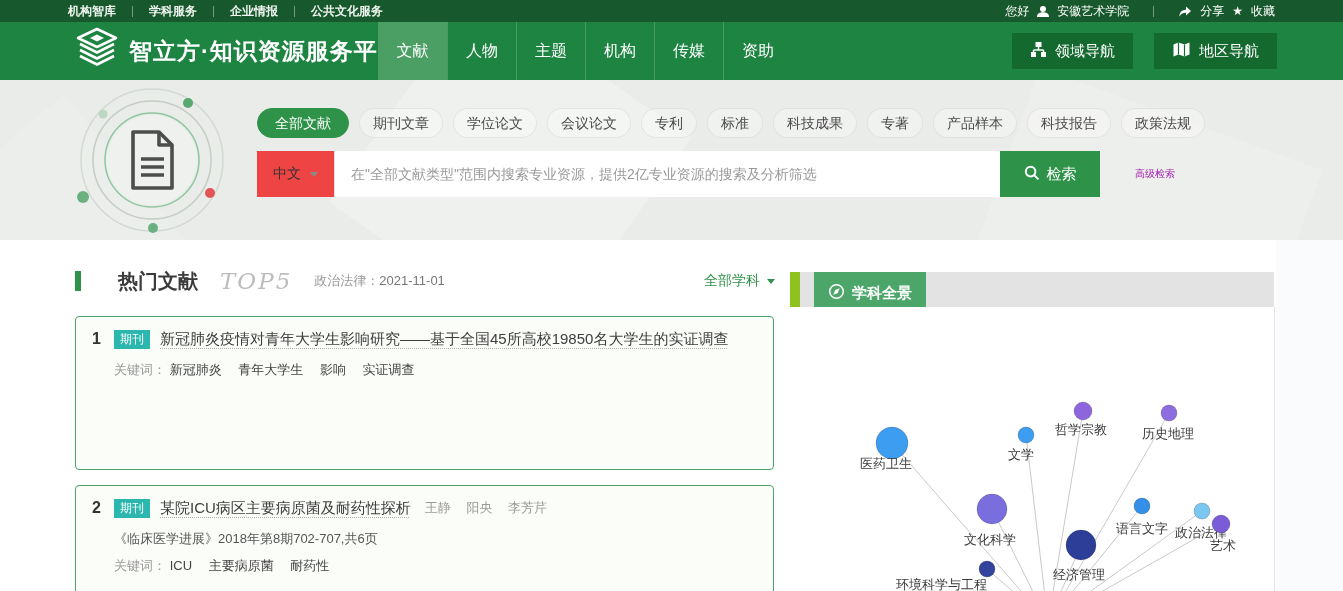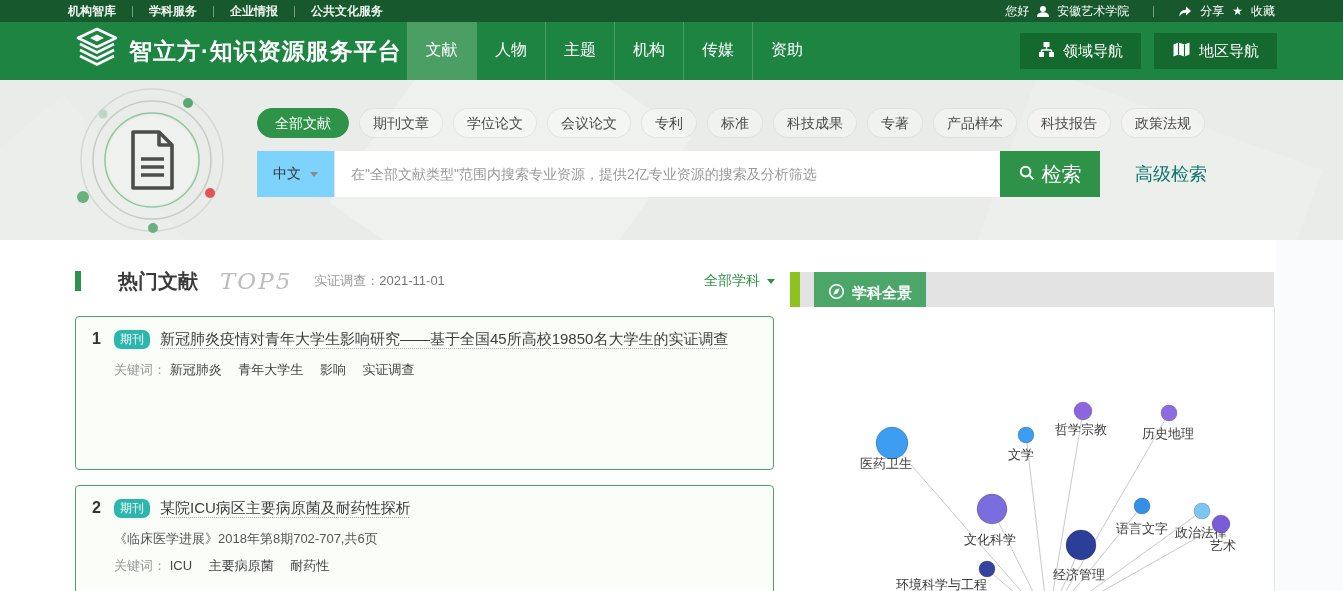--- a/index.html
+++ b/index.html
@@ -13,63 +13,63 @@
   .tb-link { color:#f0f6f1; font-size:12px; font-weight:bold; cursor:pointer; }
   .tb-sep { width:1px; height:11px; background:rgba(255,255,255,.4); margin:0 16px; }
   .topbar-right { position:absolute; right:68px; top:0; height:22px; display:flex; align-items:center; gap:8px; color:#fff; font-size:12px; }
   .tb-ico { display:inline-flex; align-items:center; }
   .tb-star { color:#fff; font-size:12px; line-height:1; }
 
   
   .navbar { position:absolute; top:22px; left:0; width:1343px; height:58px; background:#1e8442; }
   .logo { position:absolute; left:74px; top:0; height:58px; display:flex; align-items:center; gap:9px; cursor:pointer; }
   .logo-text { color:#fff; font-size:23px; font-weight:bold; letter-spacing:1px; }
-  .nav-tabs { position:absolute; left:407px; top:0; height:67px; display:flex;font-family:Liberation Mono, monospace; }
+  .nav-tabs { position:absolute; left:378px; top:0; height:67px; display:flex; }
   .nav-tab { width:69px; height:58px; line-height:58px; text-align:center; color:#fff; font-size:16px; cursor:pointer; border-left:1px solid rgba(255,255,255,.18); }
   .nav-tab:first-child { border-left:none; }
   .nav-tab.active { background:#4b9e64; }
-  .nav-side { position:absolute; right:66px; top:11px; display:flex; gap:13px; }
+  .nav-side { position:absolute; right:66px; top:11px; display:flex; gap:21px; }
   .nav-btn { height:36px; padding:0 18px; background:#14692f; color:#fff; font-size:15px; display:flex; align-items:center; gap:8px; cursor:pointer; }
 
   
   .hero { position:absolute; top:80px; left:0; width:1343px; height:160px; background:#e9ece8; overflow:hidden; }
   .hero-poly { position:absolute; background:rgba(255,255,255,.28); }
   .hp1 { left:380px; top:-40px; width:260px; height:260px; transform:rotate(35deg); }
   .hp2 { left:980px; top:30px; width:300px; height:300px; transform:rotate(20deg); background:rgba(255,255,255,.18); }
   .hp3 { left:-60px; top:60px; width:220px; height:220px; transform:rotate(50deg); background:rgba(255,255,255,.15); }
   .emblem { position:absolute; left:72px; top:0; }
 
   .chips { position:absolute; left:257px; top:28px; display:flex; gap:10px; align-items:center; }
   .chip { height:30px; line-height:28px; padding:0 13px; font-size:14px; color:#4a4a4a; border:1px solid rgba(0,0,0,.07); background:rgba(255,255,255,.35); border-radius:15px; cursor:pointer; white-space:nowrap; }
   .chip.active { background:#2e9249; border-color:#2e9249; color:#fff; padding:0 17px; }
 
-  .searchbar { position:absolute; left:257px; top:71px; height:46px; display:flex; background:#7dd3fc; }
+  .searchbar { position:absolute; left:257px; top:71px; height:46px; display:flex; background:#ef4444; }
   .lang-select { width:78px; height:46px; display:flex; align-items:center; justify-content:center; gap:9px; font-size:14px; color:#333; border-right:1px solid #e2e2e2; cursor:pointer; }
   .caret { width:0; height:0; border-left:4px solid transparent; border-right:4px solid transparent; border-top:5px solid #8a8a8a; }
   .search-input { width:665px; height:46px; border:none; outline:none; padding:0 16px; font-size:14px; color:#333; font-family:"Liberation Sans", sans-serif; }
   .search-input::placeholder { color:#9a9a9a; }
-  .search-btn { width:100px; height:46px; background:#2e9249; color:#fff; font-size:20px; display:flex; align-items:center; justify-content:center; gap:7px; cursor:pointer; border:none; }
-  .adv-search { position:absolute; left:1135px; top:71px; height:46px; line-height:46px; font-size:18px; color:#0f766e; cursor:pointer; }
+  .search-btn { width:100px; height:46px; background:#2e9249; color:#fff; font-size:15px; display:flex; align-items:center; justify-content:center; gap:7px; cursor:pointer; border:none; }
+  .adv-search { position:absolute; left:1135px; top:71px; height:46px; line-height:46px; font-size:10px; color:#a21caf; cursor:pointer; }
 
   
   .hot-header { position:absolute; left:75px; top:266px; width:700px; height:30px; display:flex; align-items:center; }
   .hot-bar { width:6px; height:20px; background:#2e9249; margin-right:9px; }
   .hot-title { font-size:20px; font-weight:bold; color:#3a3a3a;margin-left:28px; }
   .hot-top5 { font-family:"DejaVu Serif", serif; font-style:italic; font-size:23px; color:#bdbdbd; margin-left:22px; letter-spacing:2px; }
   .hot-update { margin-left:22px; font-size:13px; color:#999; }
   .hot-update b { font-weight:normal; color:#777; }
   .hot-filter { margin-left:auto; display:flex; align-items:center; gap:7px; color:#2e9249; font-size:14px; cursor:pointer; }
   .caret-green { border-top-color:#2e9249; }
 
   .doc-card { position:absolute; left:75px; width:699px; border:1px solid #4aa56a; background:#fbfdf9; border-radius:4px; padding:9px 16px 10px 16px; }
   .card-1 { top:316px; height:154px; }
   .card-2 { top:485px; height:150px; }
   .t-row { display:flex; align-items:flex-start; line-height:26px; }
   .rank { font-size:16px; font-weight:bold; color:#333; width:22px; flex:none; }
-  .badge { flex:none; background:#2cb7ae; color:#fff; font-size:12px; height:19px; line-height:19px; padding:0 6px; border-radius:7px; margin:4px 10px 0 0; }
+  .badge { flex:none; background:#2cb7ae; color:#fff; font-size:12px; height:19px; line-height:19px; padding:0 6px; border-radius:0; margin:4px 10px 0 0; }
   .doc-title { font-size:15px; color:#3d3d3d; cursor:pointer; text-decoration:underline dotted #b0b0b0 1px; text-underline-offset:4px; }
   .inline-authors { flex:none; margin-left:14px; font-size:13px; color:#999; }
   .inline-authors span { margin-right:12px; cursor:pointer; }
   .meta-row { margin-top:9px; font-size:13px; color:#999; padding-left:22px; }
   .meta-row .author { margin-right:14px; cursor:pointer; }
   .src { color:#555; }
   .kw { color:#444; margin-right:13px; cursor:pointer; }
 
   
   .accent-bar { position:absolute; left:790px; top:272px; width:10px; height:35px; background:#8dc21f; }
@@ -216,21 +216,21 @@
     </button>
   </div>
   <div class="adv-search">高级检索</div>
 </div>
 
 <div class="hot-header">
   <span class="hot-bar"></span>
   <span class="hot-title">热门文献</span>
   <span class="hot-top5">TOP5</span>
   <span class="hot-update">
-    <span>实证调查：</span><b>2021-11-01</b>
+    <span>政治法律：</span><b>2021-11-01</b>
   </span>
   <span class="hot-filter">
     <span>全部学科</span>
     <span class="caret caret-green"></span>
   </span>
 </div>
 
 <div class="doc-card card-1">
   <div class="t-row">
     <span class="rank">1</span>
@@ -244,20 +244,25 @@
     <span class="kw">影响</span>
     <span class="kw">实证调查</span>
   </div>
 </div>
 
 <div class="doc-card card-2">
   <div class="t-row">
     <span class="rank">2</span>
     <span class="badge">期刊</span>
     <span class="doc-title">某院ICU病区主要病原菌及耐药性探析</span>
+    <span class="inline-authors">
+      <span>王静</span>
+      <span>阳央</span>
+      <span>李芳芹</span>
+    </span>
   </div>
   <div class="meta-row src">《临床医学进展》2018年第8期702-707,共6页</div>
   <div class="meta-row">
     <span>关键词：</span>
     <span class="kw">ICU</span>
     <span class="kw">主要病原菌</span>
     <span class="kw">耐药性</span>
   </div>
 </div>
 

